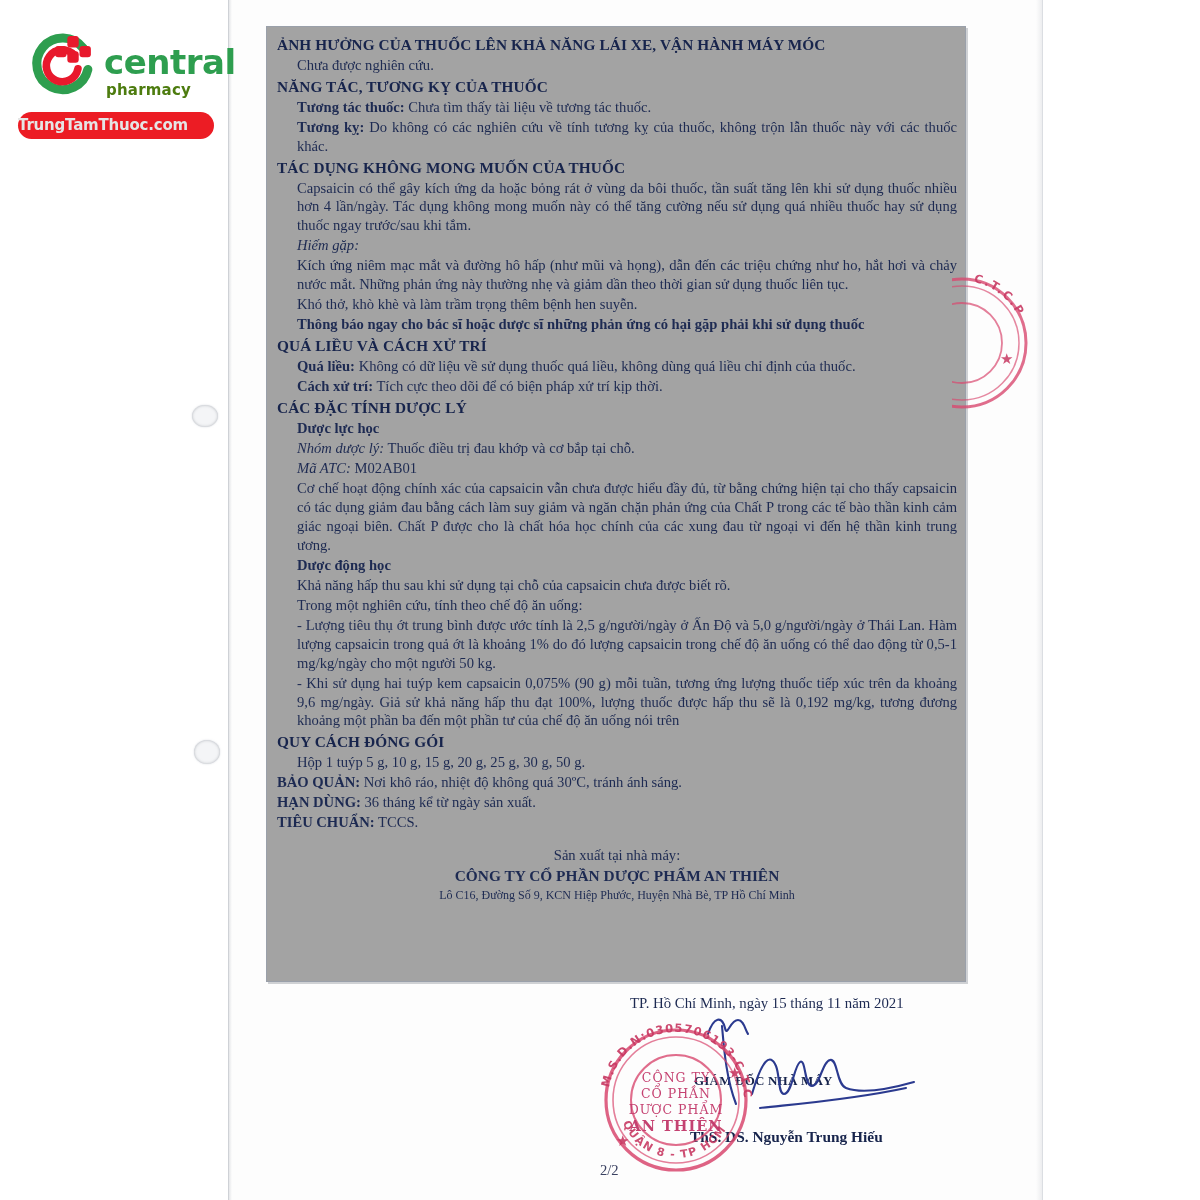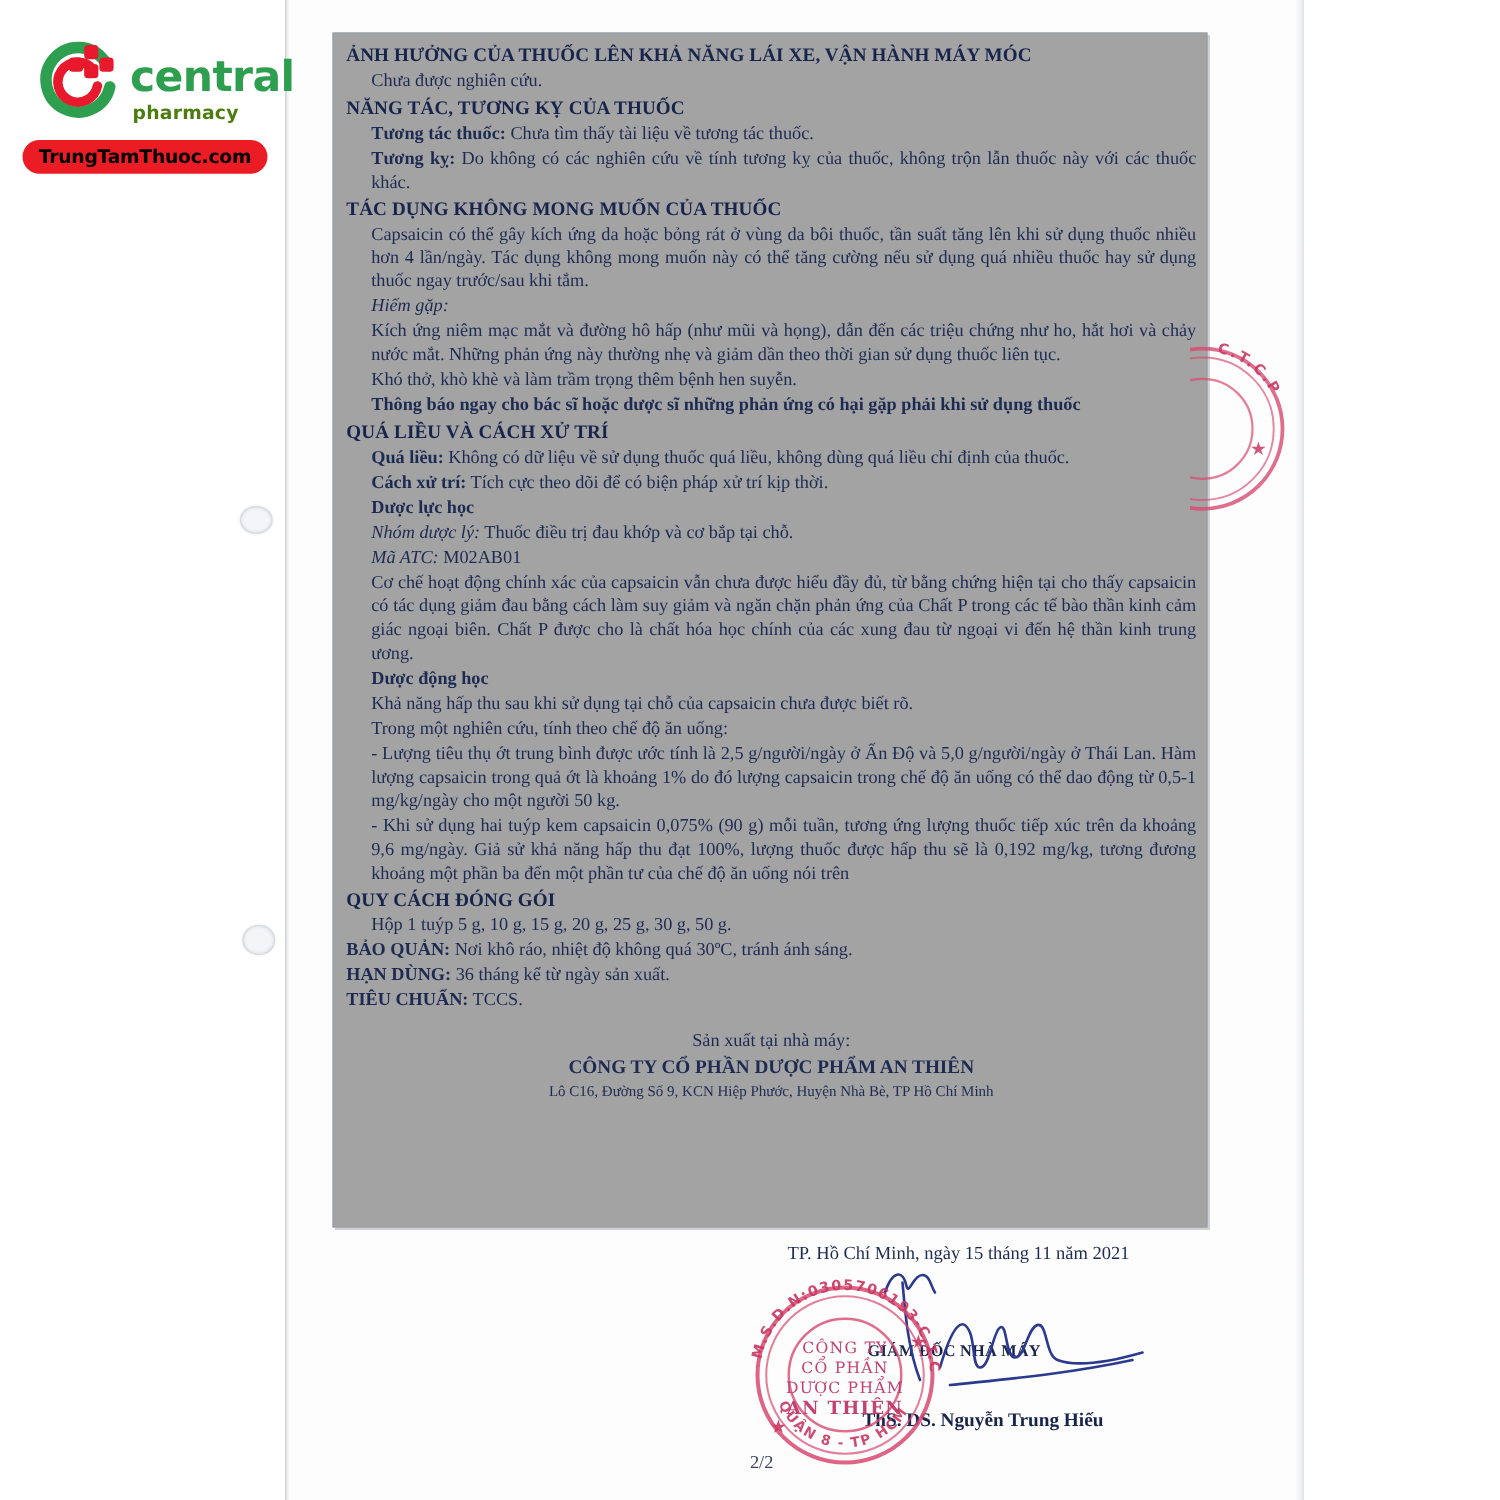--- a/index.html
+++ b/index.html
@@ -72,25 +72,25 @@
     font-size: 15px; font-weight: bold;
     color: #4d7c0f;
     letter-spacing: .2px;
   }
   .brand-banner {
     position: absolute;
     left: 6px; top: 86px;
     width: 196px; height: 27px;
     background: #ec1c24;
     border-radius: 14px;
-    color: #000000;
+    color: #e5e5e5;
     font-family: "DejaVu Sans", "Liberation Sans", sans-serif;
     font-size: 15px; font-weight: bold;
     line-height: 27px;
-    text-align: center;
+    text-align: left;
     letter-spacing: -0.2px;
   }
 
   
   .doc-frame {
     position: absolute;
     left: 266px; top: 26px;
     width: 700px; height: 956px;
     border: 1px solid #9aa0aa;
     background: #a3a3a3;
@@ -199,20 +199,21 @@
         <p class="body"><span class="b">Tương kỵ:</span> Do không có các nghiên cứu về tính tương kỵ của thuốc, không trộn lẫn thuốc này với các thuốc khác.</p>
         <h2 class="sec">TÁC DỤNG KHÔNG MONG MUỐN CỦA THUỐC</h2>
         <p class="body">Capsaicin có thể gây kích ứng da hoặc bỏng rát ở vùng da bôi thuốc, tần suất tăng lên khi sử dụng thuốc nhiều hơn 4 lần/ngày. Tác dụng không mong muốn này có thể tăng cường nếu sử dụng quá nhiều thuốc hay sử dụng thuốc ngay trước/sau khi tắm.</p>
         <p class="body"><span class="i">Hiếm gặp:</span></p>
         <p class="body">Kích ứng niêm mạc mắt và đường hô hấp (như mũi và họng), dẫn đến các triệu chứng như ho, hắt hơi và chảy nước mắt. Những phản ứng này thường nhẹ và giảm dần theo thời gian sử dụng thuốc liên tục.</p>
         <p class="body">Khó thở, khò khè và làm trầm trọng thêm bệnh hen suyễn.</p>
         <p class="body"><span class="b">Thông báo ngay cho bác sĩ hoặc dược sĩ những phản ứng có hại gặp phải khi sử dụng thuốc</span></p>
         <h2 class="sec">QUÁ LIỀU VÀ CÁCH XỬ TRÍ</h2>
         <p class="body"><span class="b">Quá liều:</span> Không có dữ liệu về sử dụng thuốc quá liều, không dùng quá liều chỉ định của thuốc.</p>
         <p class="body"><span class="b">Cách xử trí:</span> Tích cực theo dõi để có biện pháp xử trí kịp thời.</p>
+        <h2 class="sec">CÁC ĐẶC TÍNH DƯỢC LÝ</h2>
         <p class="body"><span class="b">Dược lực học</span></p>
         <p class="body"><span class="i">Nhóm dược lý:</span> Thuốc điều trị đau khớp và cơ bắp tại chỗ.</p>
         <p class="body"><span class="i">Mã ATC:</span> M02AB01</p>
         <p class="body">Cơ chế hoạt động chính xác của capsaicin vẫn chưa được hiểu đầy đủ, từ bằng chứng hiện tại cho thấy capsaicin có tác dụng giảm đau bằng cách làm suy giảm và ngăn chặn phản ứng của Chất P trong các tế bào thần kinh cảm giác ngoại biên. Chất P được cho là chất hóa học chính của các xung đau từ ngoại vi đến hệ thần kinh trung ương.</p>
         <p class="body"><span class="b">Dược động học</span></p>
         <p class="body">Khả năng hấp thu sau khi sử dụng tại chỗ của capsaicin chưa được biết rõ.</p>
         <p class="body">Trong một nghiên cứu, tính theo chế độ ăn uống:</p>
         <p class="body">- Lượng tiêu thụ ớt trung bình được ước tính là 2,5 g/người/ngày ở Ấn Độ và 5,0 g/người/ngày ở Thái Lan. Hàm lượng capsaicin trong quả ớt là khoảng 1% do đó lượng capsaicin trong chế độ ăn uống có thể dao động từ 0,5-1 mg/kg/ngày cho một người 50 kg.</p>
         <p class="body">- Khi sử dụng hai tuýp kem capsaicin 0,075% (90 g) mỗi tuần, tương ứng lượng thuốc tiếp xúc trên da khoảng 9,6 mg/ngày. Giả sử khả năng hấp thu đạt 100%, lượng thuốc được hấp thu sẽ là 0,192 mg/kg, tương đương khoảng một phần ba đến một phần tư của chế độ ăn uống nói trên</p>
         <h2 class="sec">QUY CÁCH ĐÓNG GÓI</h2>

